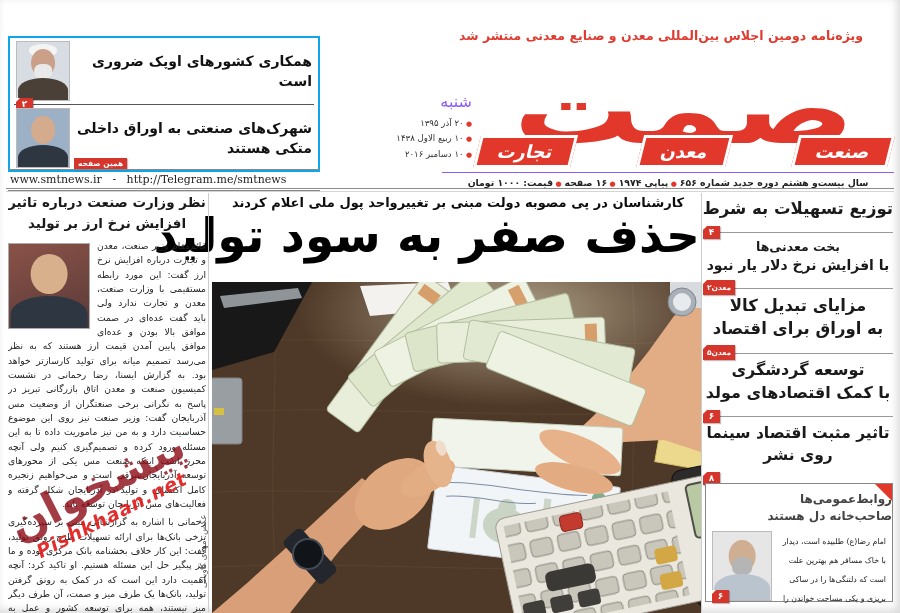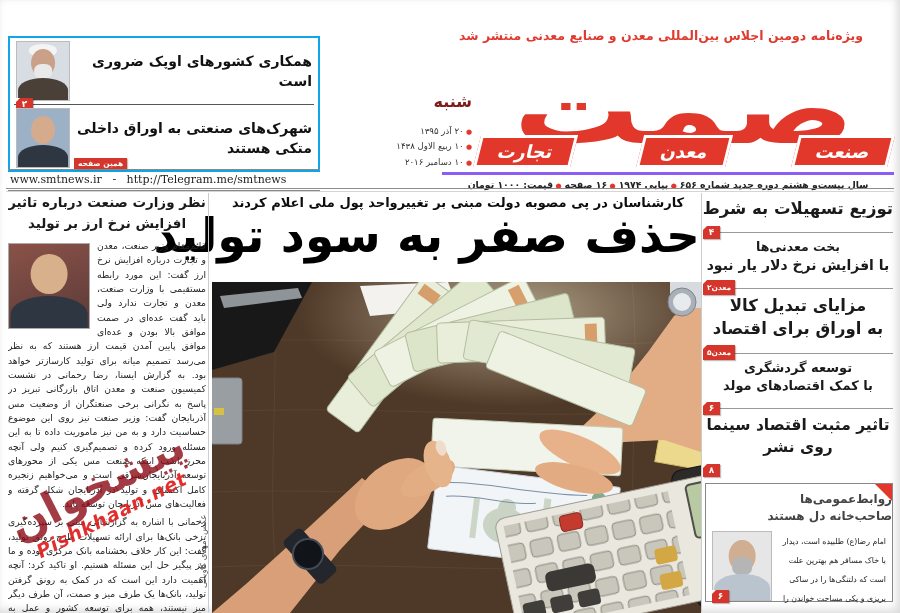--- a/index.html
+++ b/index.html
@@ -12,25 +12,25 @@
       font-size:12.5px;font-weight:bold;color:#2f9a3e;}
   .tagline .red{color:#e03a2f;}
   .logo{position:absolute;top:62px;left:473px;width:422px;height:110px;}
   .logo-word{display:block;text-align:center;font-size:96px;font-weight:bold;color:#e2382b;
       line-height:1.02;transform:scaleX(1.32);transform-origin:center;white-space:nowrap;}
   .logo-band{position:absolute;bottom:4px;left:4px;right:4px;height:34px;display:flex;
       justify-content:space-between;align-items:center;}
   .logo-chip{background:#e2382b;color:#fff;font-weight:bold;font-size:18px;padding:3px 18px;
       transform:skewX(-14deg);border:3px solid #fff;white-space:nowrap;}
   .date-block{position:absolute;top:92px;left:396px;width:76px;text-align:right;}
-  .date-weekday{font-size:16px;font-weight:bold;color:#7f1d1d;margin-bottom:13px;}
+  .date-weekday{font-size:16px;font-weight:normal;color:#8b5cf6;margin-bottom:5px;}
   .date-line{font-size:8.6px;color:#333;line-height:1.8;white-space:nowrap;}
   .date-line::before{content:"● ";color:#e2382b;font-size:7px;}
   .issue-line{position:absolute;top:172px;left:442px;width:452px;text-align:center;
-      font-size:9.3px;color:#222;border-top:3px solid #8b5cf6;padding-top:4px;white-space:nowrap;}
+      font-size:9.3px;color:#222;border-top:1px solid #8b5cf6;padding-top:4px;white-space:nowrap;}
   .iseg{font-weight:bold;}
   .iseg::before{content:"● ";color:#e2382b;font-size:7px;}
   .iseg:first-child::before{content:"";}
   .rule-full{position:absolute;top:188px;left:6px;width:888px;height:2px;
       border-top:1px solid #8c8c8c;border-bottom:1px solid #d5d5d5;}
   
   .teaser-box{position:absolute;top:36px;left:8px;width:308px;height:132px;border:2px solid #0ea5e9;}
   .teaser{position:relative;display:flex;align-items:center;gap:7px;height:64px;padding:1px 6px;}
   .teaser-title{flex:1;font-size:14px;font-weight:bold;text-align:right;line-height:1.45;color:#111;}
   .teaser-photo{flex:0 0 52px;height:58px;border:1px solid #bbb;position:relative;overflow:hidden;}
@@ -69,21 +69,21 @@
   .wm-en{font-size:19px;font-weight:bold;font-style:italic;color:rgba(225,28,28,.92);letter-spacing:1px;direction:ltr;}
   
   .vline{position:absolute;border-left:1px solid #ccc;}
   .sidebar{position:absolute;top:192px;left:703px;width:190px;}
   .sb-item{position:relative;padding:5px 0 12px;border-bottom:1px solid #999;text-align:center;}
   .sb-l1,.sb-l2{display:block;font-weight:bold;line-height:1.42;white-space:nowrap;}
   .sb-item .badge{position:absolute;left:0;bottom:-7px;}
   .s1 .sb-l1,.s1 .sb-l2{font-size:16.5px;}
   .s2 .sb-l1{font-size:12.5px;} .s2 .sb-l2{font-size:14px;}
   .s3 .sb-l1,.s3 .sb-l2{font-size:16.5px;}
-  .s4 .sb-l1,.s4 .sb-l2{font-size:13px;}
+  .s4 .sb-l1,.s4 .sb-l2{font-size:16px;}
   .s5 .sb-l1,.s5 .sb-l2{font-size:15.5px;}
   .sb-box{position:absolute;top:483px;left:705px;width:186px;height:117px;border:1px solid #888;background:#fff;}
   .sb-box-corner{position:absolute;top:0;right:0;width:0;height:0;
       border-top:17px solid #e2382b;border-left:17px solid transparent;}
   .sb-box-title{margin-top:7px;text-align:right;font-size:12px;font-weight:bold;color:#444;line-height:1.4;}
   .sb-box-content{position:relative;margin:4px 6px 0;height:76px;overflow:hidden;}
   .sb-box-photo{float:left;width:58px;height:68px;margin:2px 5px 0 0;border:1px solid #bbb;
       position:relative;overflow:hidden;}
   .sb-box-text{font-size:7.8px;line-height:1.55;text-align:justify;color:#222;}
   .sb-box .badge{position:absolute;left:0;bottom:2px;}

